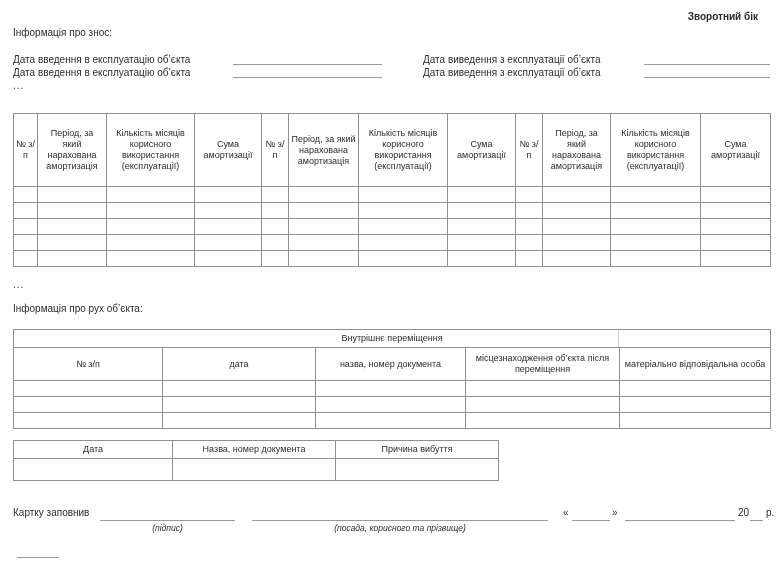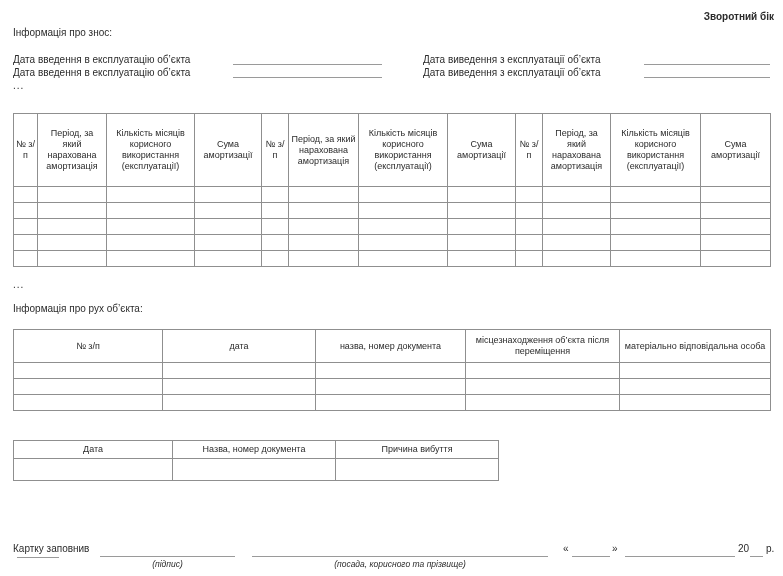--- a/index.html
+++ b/index.html
@@ -1,21 +1,21 @@
 <!DOCTYPE html>
 <html><head>
 <meta charset="utf-8">
 <style>
   html,body{margin:0;padding:0;background:#fff;}
   .sheet{
     position:relative;width:783px;height:576px;background:#ffffff;
     font-family:"Liberation Sans","DejaVu Sans",sans-serif;
     color:#2b2b2b;overflow:hidden;
   }
-  .side-label{position:absolute;top:11px;right:9px;font-size:10px;font-weight:bold;}
+  .side-label{position:absolute;top:11px;right:25px;font-size:10px;font-weight:bold;}
   .wear-title{position:absolute;left:13px;top:27px;font-size:10px;}
   .dates-left{position:absolute;left:13px;top:52px;width:369px;}
   .dates-right{position:absolute;left:423px;top:52px;width:347px;}
   .date-row{display:flex;align-items:flex-end;height:13px;font-size:10px;gap:39px;}
   .date-row .lbl{white-space:nowrap;padding-right:4px;}
   .fill{flex:1;border-bottom:1px solid #9a9a9a;height:11px;}
   .dots{position:absolute;left:13px;font-size:10px;letter-spacing:1px;}
   .dots1{top:80px;}
   .dots2{top:279px;}
   .movement-title{position:absolute;left:13px;top:303px;font-size:10px;}
@@ -27,21 +27,21 @@
   .t1 thead th{height:70px;}
   .t1 tbody tr{height:16px;}
   .t2{position:absolute;left:13px;top:329px;width:757px;}
   .t2 .span-cell{position:relative;height:15px;}
   .t2 .span-cell::after{content:"";position:absolute;top:0;bottom:0;right:151px;width:1px;background:#cfcfcf;}
   .t2 thead th{height:30px;}
   .t2 tbody tr{height:16px;}
   .t3{position:absolute;left:13px;top:440px;width:486px;}
   .t3 thead th{height:15px;}
   .t3 tbody tr{height:22px;}
-  .sig{position:absolute;left:0;top:505px;width:783px;height:32px;font-size:10px;margin-top:36px;}
+  .sig{position:absolute;left:0;top:505px;width:783px;height:32px;font-size:10px;}
   .sig .txt{position:absolute;top:2px;white-space:nowrap;}
   .sline{position:absolute;top:15px;height:0;border-bottom:1px solid #9a9a9a;}
   .cap{position:absolute;top:18px;font-size:8.5px;font-style:italic;text-align:center;color:#2b2b2b;}
   .sig-label{left:13px;}
   .line1{left:100px;width:135px;}
   .cap1{left:100px;width:135px;}
   .line2{left:252px;width:296px;}
   .cap2{left:252px;width:296px;}
   .q-open{left:563px;}
   .qline{left:572px;width:38px;}
@@ -198,20 +198,23 @@
   <table class="t2">
     <colgroup>
       <col style="width:149px">
         <col style="width:153px">
         <col style="width:150px">
         <col style="width:154px">
         <col style="width:151px">
     </colgroup>
     <thead>
       <tr>
+        <td class="span-cell" colspan="5">Внутрішнє переміщення</td>
+      </tr>
+      <tr>
         <th>№ з/п</th>
         <th>дата</th>
         <th>назва, номер документа</th>
         <th>місцезнаходження об’єкта після переміщення</th>
         <th>матеріально відповідальна особа</th>
       </tr>
     </thead>
     <tbody>
         <tr>
           <td></td>

